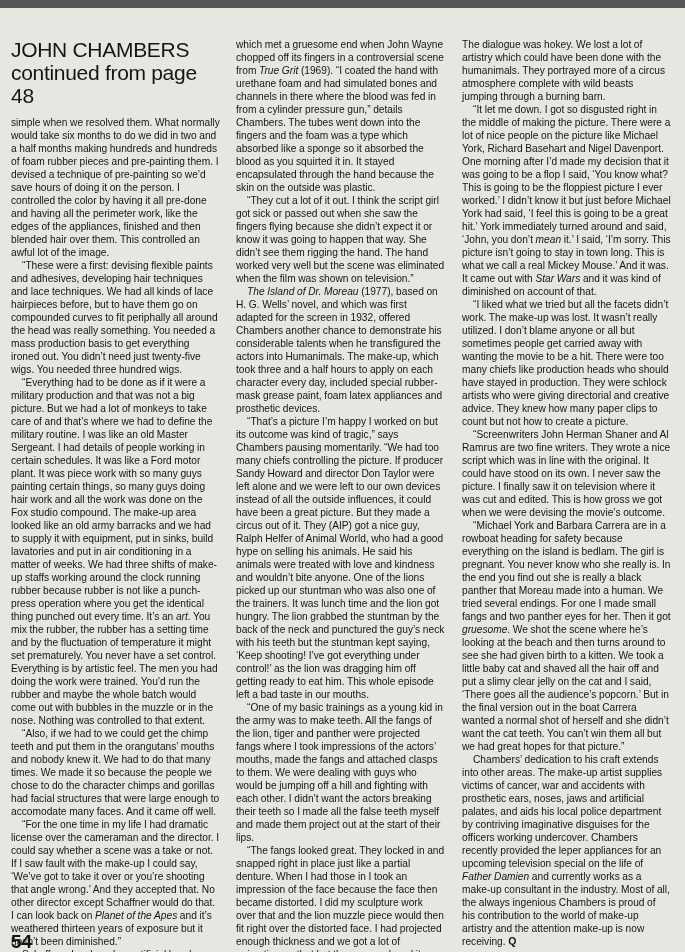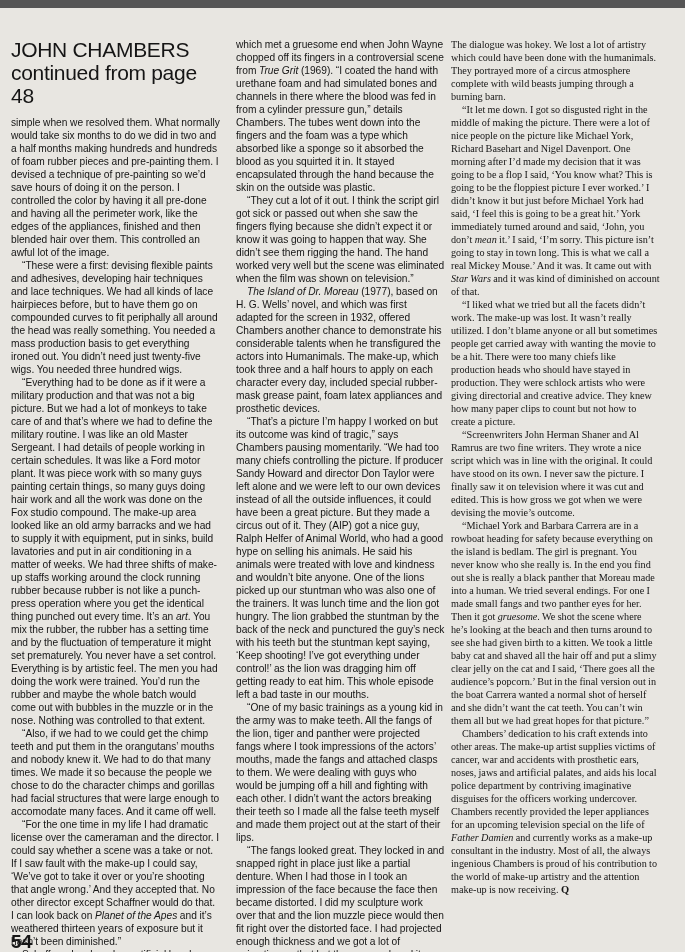--- a/index.html
+++ b/index.html
@@ -14,21 +14,21 @@
     font-family: "Liberation Sans", sans-serif;
     overflow: hidden;
   }
   .col {
     position: absolute;
     top: 30px;
     width: 209px;
   }
   .col-1 { left: 11px; }
   .col-2 { left: 236px; }
-  .col-3 { left: 451px; font-family: Liberation Serif, serif; }
+  .col-3 { left: 462px; }
   .article-title {
     font-size: 21px;
     line-height: 23px;
     font-weight: 400;
     letter-spacing: -0.3px;
     margin: 0 0 9px 0;
   }
   .para {
     margin: 0;
     font-size: 10.2px;

